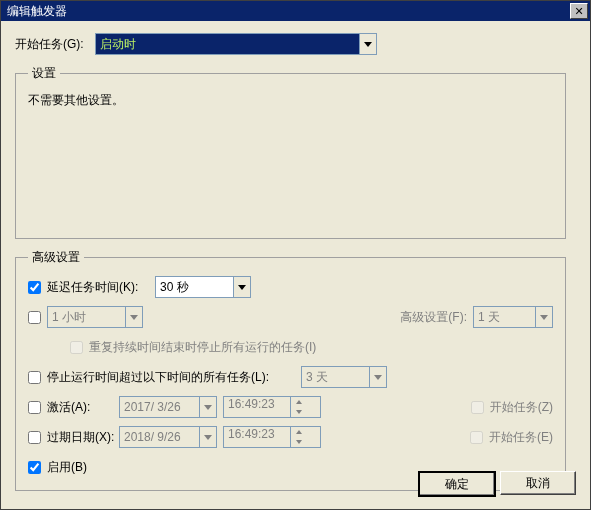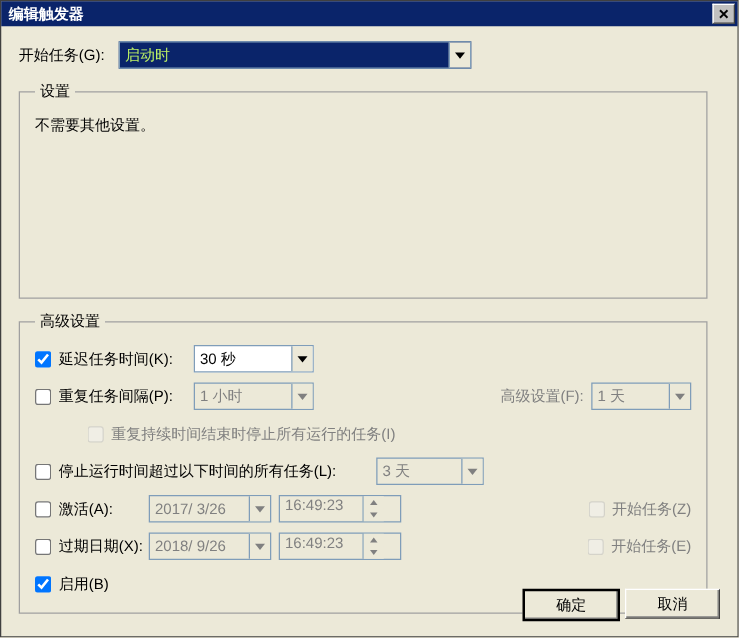--- a/index.html
+++ b/index.html
@@ -1,17 +1,17 @@
 <!DOCTYPE html>
 <html><head>
 <meta charset="utf-8">
 <style>
   html,body{margin:0;padding:0;font-family:"Microsoft YaHei","SimSun",Tahoma,sans-serif;font-size:12px;background:#ece9d8}
   .window{width:591px;height:510px;background:#ece9d8;border:1px solid #404040;box-sizing:border-box;position:relative}
-  .titlebar{height:20px;background:linear-gradient(to bottom,#0a246a,#0a246a);color:#fff;display:flex;align-items:center;justify-content:space-between;padding:0 2px 0 6px;font-weight:bold}
+  .titlebar{height:20px;background:linear-gradient(to bottom,#0a246a,#0a246a);color:#fff;display:flex;align-items:center;justify-content:space-between;padding:0 2px 0 6px;font-weight:normal}
   .titlebar .close{width:16px;height:14px;background:#c0c0c0;border:1px solid #fff;border-right-color:#404040;border-bottom-color:#404040;display:flex;align-items:center;justify-content:center;font-family:Arial;font-size:11px;color:#000;cursor:default}
   .body{padding:12px 24px 10px 14px}
   .row{display:flex;align-items:center;margin-bottom:10px}
   .label{white-space:nowrap}
   .combo{display:flex;align-items:center;height:20px;border:1px solid #7f9db9;background:#fff}
   .combo.dark{background:#0a246a;color:#bef264}
   .combo .val{flex:1;padding:0 4px;overflow:hidden}
   .combo .btn{width:16px;height:100%;background:#ece9d8;border-left:1px solid #7f9db9;display:flex;align-items:center;justify-content:center}
   .combo.disabled{background:#ece9d8;color:#808080}
   .combo.disabled .val{color:#808080}
@@ -75,21 +75,20 @@
         <div class="combo" style="width:94px;background:#fff">
           <span class="val" style="color:#000">30 秒</span>
           <div class="btn">
               <div class="arrow-dn"></div>
             </div>
         </div>
       </div>
 
       <div class="form-row">
         <input type="checkbox" class="chk" style="">
-        <span class="label" style="width:108px">重复任务间隔(P):</span>
         <div class="combo disabled" style="width:94px">
           <span class="val">1 小时</span>
           <div class="btn">
               <div class="arrow-dn"></div>
             </div>
         </div>
         <div class="gap"></div>
         <span class="label disabled-text" style="margin-right:6px">高级设置(F):</span>
         <div class="combo disabled" style="width:78px">
           <span class="val">1 天</span>

